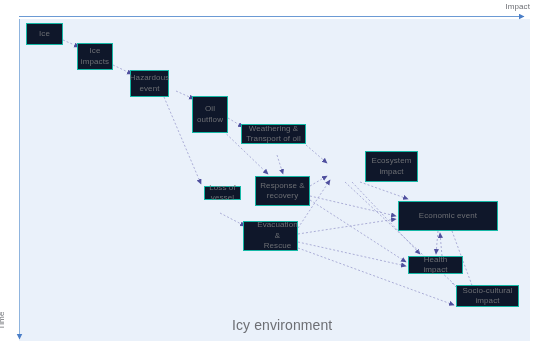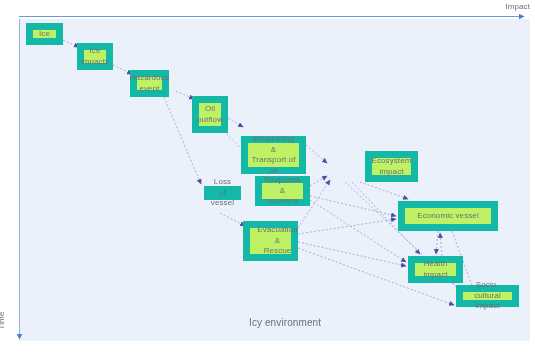--- a/index.html
+++ b/index.html
@@ -36,22 +36,22 @@
   #edges {
     position: absolute;
     left: 0;
     top: 0;
     width: 535px;
     height: 353px;
   }
   .node {
     position: absolute;
     box-sizing: border-box;
-    background: #bef264;
-    border: 7px solid #14b8a6;
+    background: #0f172a;
+    border: 1px solid #14b8a6;
     color: #6d6f74;
     font-size: 8px;
     line-height: 10.5px;
     text-align: center;
     display: flex;
     align-items: center;
     justify-content: center;
     padding: 0 2px;
     letter-spacing: 0.1px;
   }
@@ -67,24 +67,24 @@
     top: 2px;
   }
   #time-label {
     left: -7px;
     top: 316px;
     transform: rotate(-90deg);
     transform-origin: center center;
   }
   #env-label {
     position: absolute;
-    left: 249px;
+    left: 232px;
     top: 317px;
     color: #6d6f74;
-    font-size: 10px;
+    font-size: 14px;
     letter-spacing: 0.1px;
     white-space: nowrap;
   }
 </style>
 </head>
 <body>
 
 <div id="stage">
 
   <div id="panel"></div>
@@ -138,39 +138,39 @@
       </div>
       <div class="node" style="left: 77px; top: 43px; width: 36px; height: 27px;">
         <span>Ice<br>impacts</span>
       </div>
       <div class="node" style="left: 130px; top: 70px; width: 39px; height: 27px;">
         <span>Hazardous<br>event</span>
       </div>
       <div class="node" style="left: 192px; top: 96px; width: 36px; height: 37px;">
         <span>Oil<br>outflow</span>
       </div>
-      <div class="node" style="left: 241px; top: 136px; width: 65px; height: 38px;">
+      <div class="node" style="left: 241px; top: 124px; width: 65px; height: 20px;">
         <span>Weathering &amp;<br>Transport of oil</span>
       </div>
       <div class="node" style="left: 204px; top: 186px; width: 37px; height: 14px;">
         <span>Loss of<br>vessel</span>
       </div>
       <div class="node" style="left: 255px; top: 176px; width: 55px; height: 30px;">
         <span>Response &amp;<br>recovery</span>
       </div>
-      <div class="node" style="left: 243px; top: 221px; width: 55px; height: 40px; padding-left: 16px;">
+      <div class="node" style="left: 243px; top: 221px; width: 55px; height: 30px; padding-left: 16px;">
         <span>Evacuation &amp;<br>Rescue</span>
       </div>
       <div class="node" style="left: 329px; top: 151px; width: 53px; height: 31px; margin-left: 36px;">
         <span>Ecosystem<br>impact</span>
       </div>
       <div class="node" style="left: 398px; top: 201px; width: 100px; height: 30px;">
-        <span>Economic vessel</span>
+        <span>Economic event</span>
       </div>
-      <div class="node" style="left: 408px; top: 256px; width: 55px; height: 27px;">
+      <div class="node" style="left: 408px; top: 256px; width: 55px; height: 18px;">
         <span>Health impact</span>
       </div>
       <div class="node" style="left: 456px; top: 285px; width: 63px; height: 22px;">
         <span>Socio-cultural<br>impact</span>
       </div>
     </div>
 
   <span class="axis-label" id="impact-label">Impact</span>
   <span class="axis-label" id="time-label">Time</span>
   <span id="env-label">Icy environment</span>

